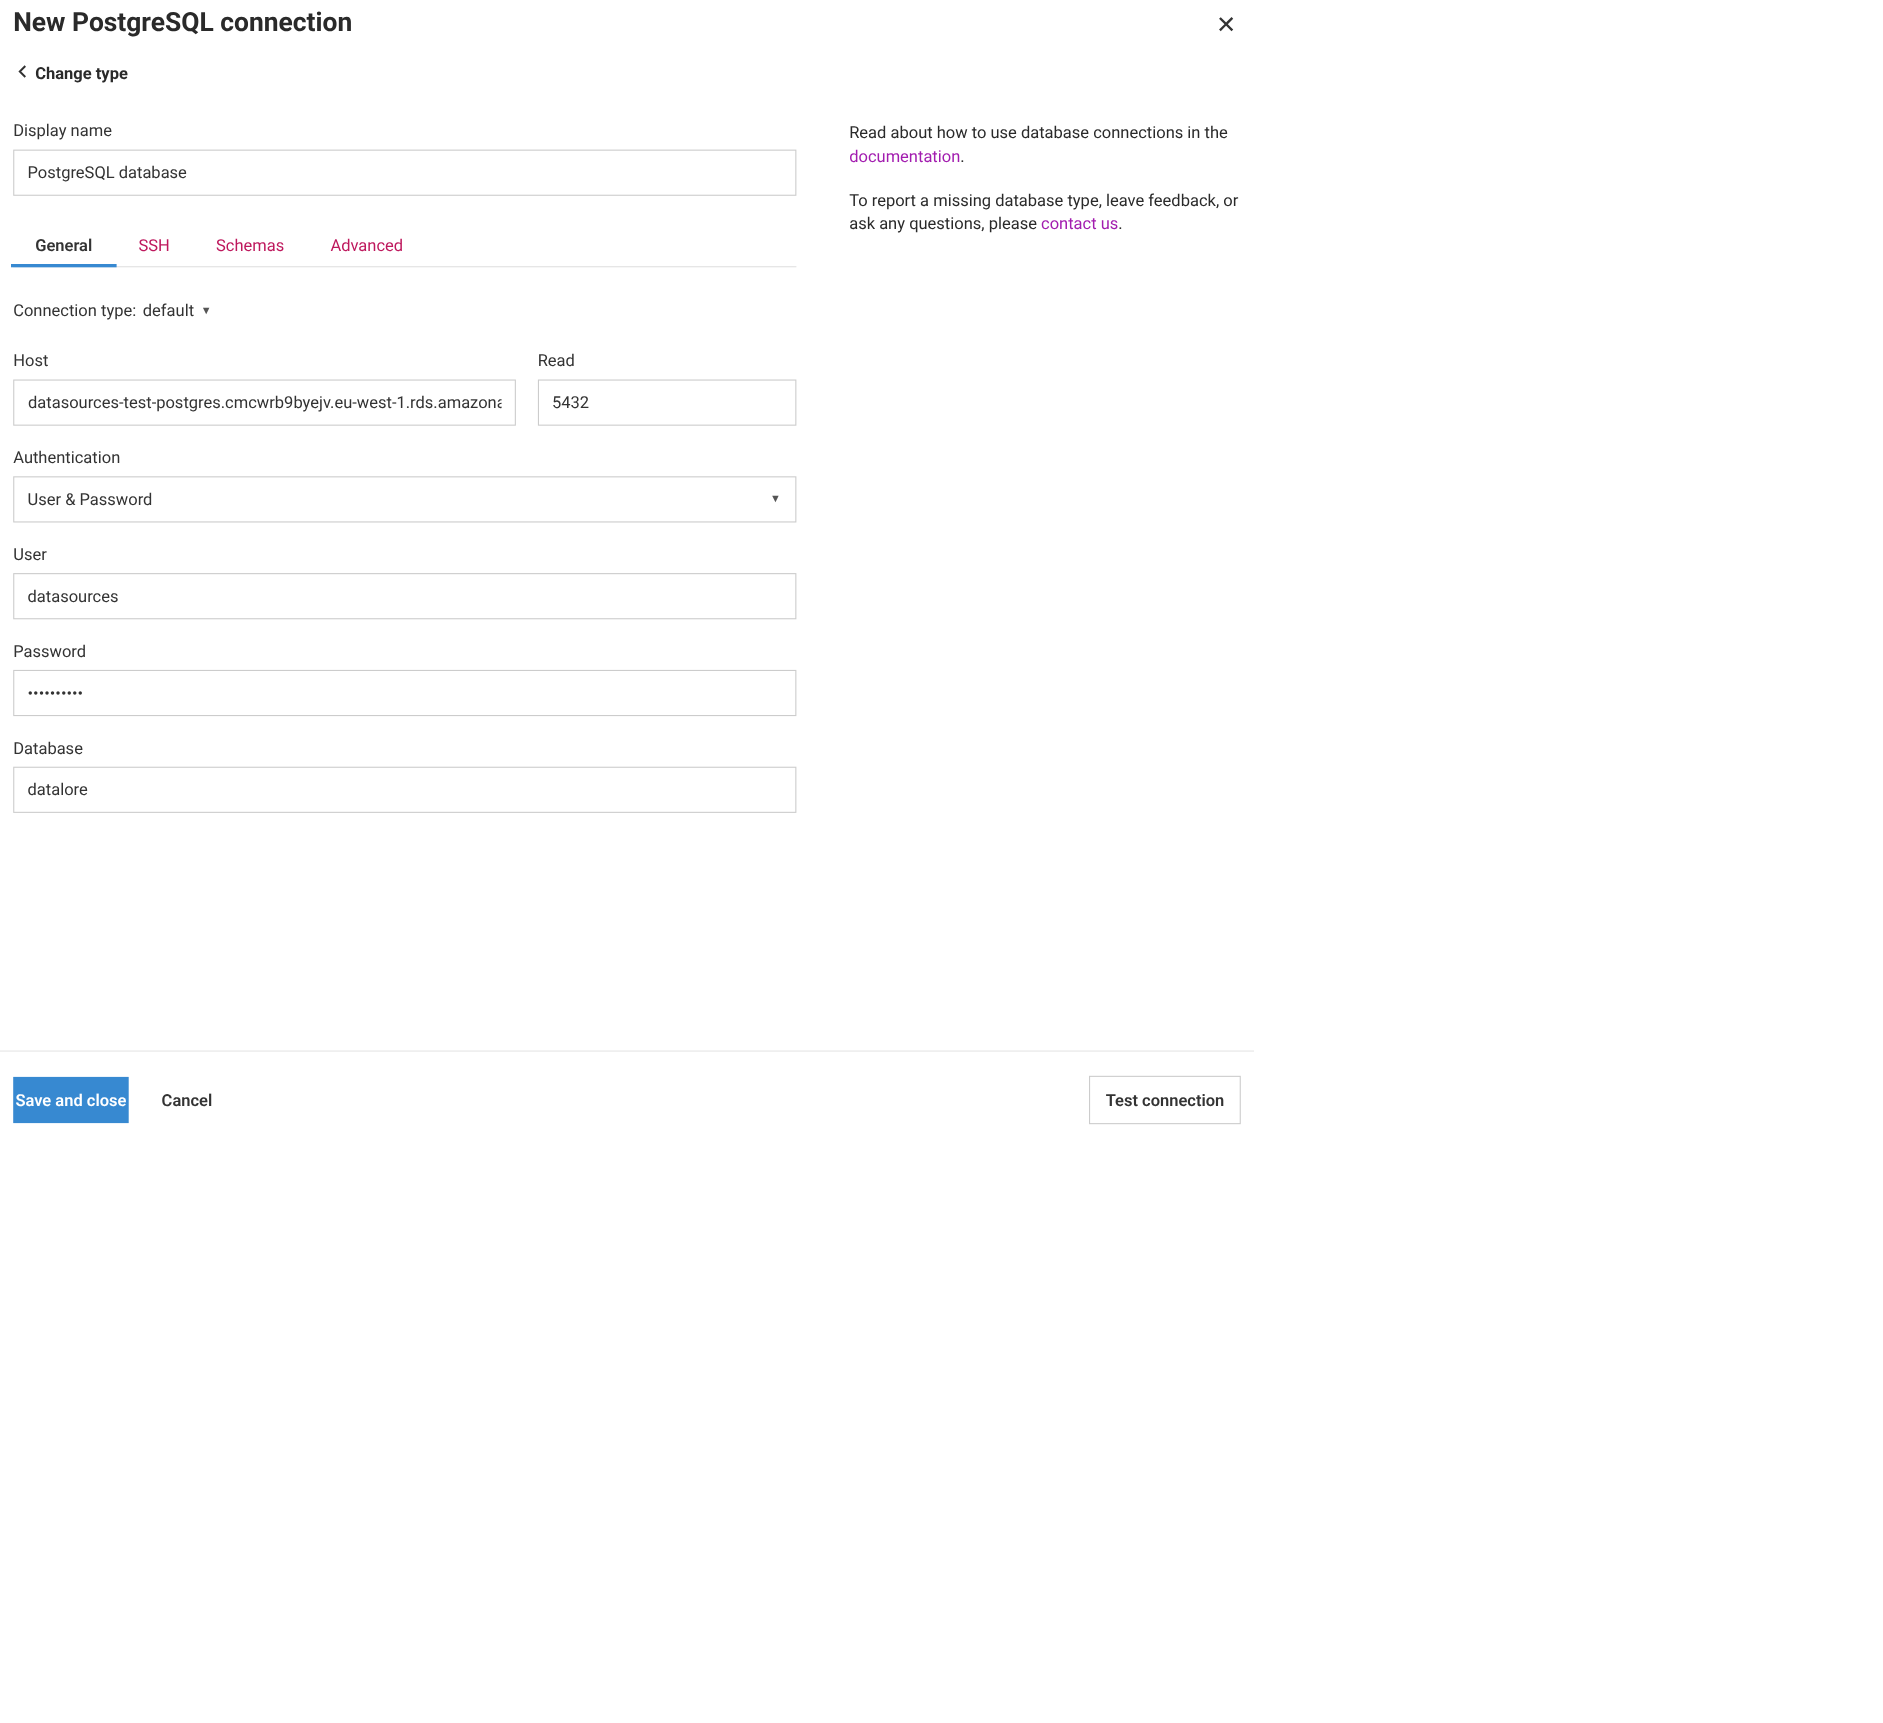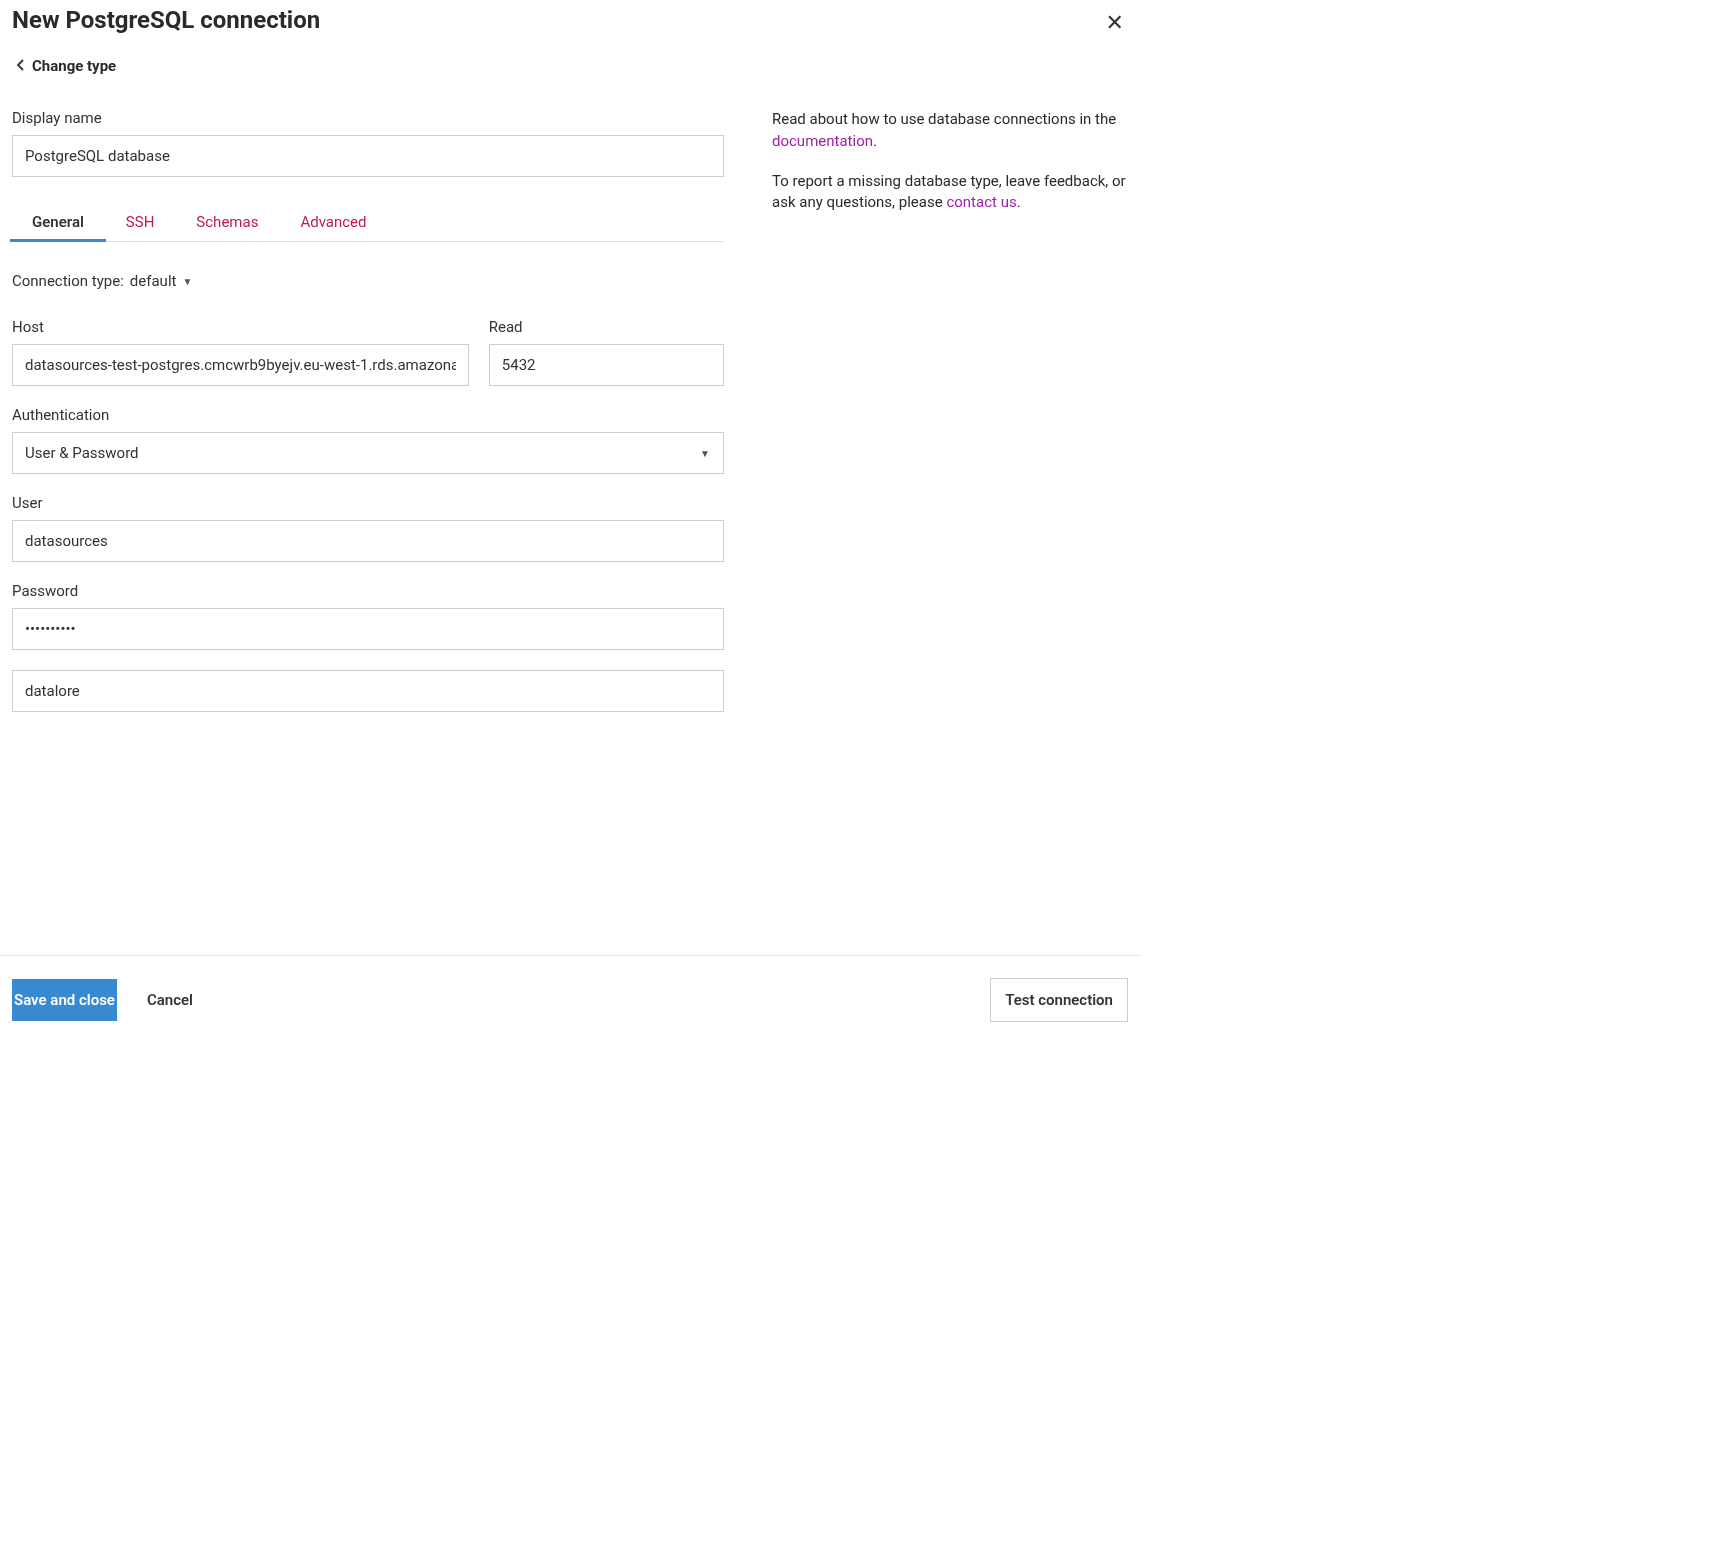--- a/index.html
+++ b/index.html
@@ -259,20 +259,21 @@
       <label class="form-label">User</label>
       <input class="form-input" type="text" value="datasources" style="">
     </div>
 
     <div class="form-group">
       <label class="form-label">Password</label>
       <input class="form-input" type="text" value="••••••••••" style="">
     </div>
 
     <div class="form-group">
+      <label class="form-label">Database</label>
       <input class="form-input" type="text" value="datalore" style="">
     </div>
   </div>
 
   <div class="side">
     <div class="side-text">
       <p>
         <span>Read about how to use database connections in the </span><a href="#">documentation</a><span>.</span>
       </p>
       <p>

